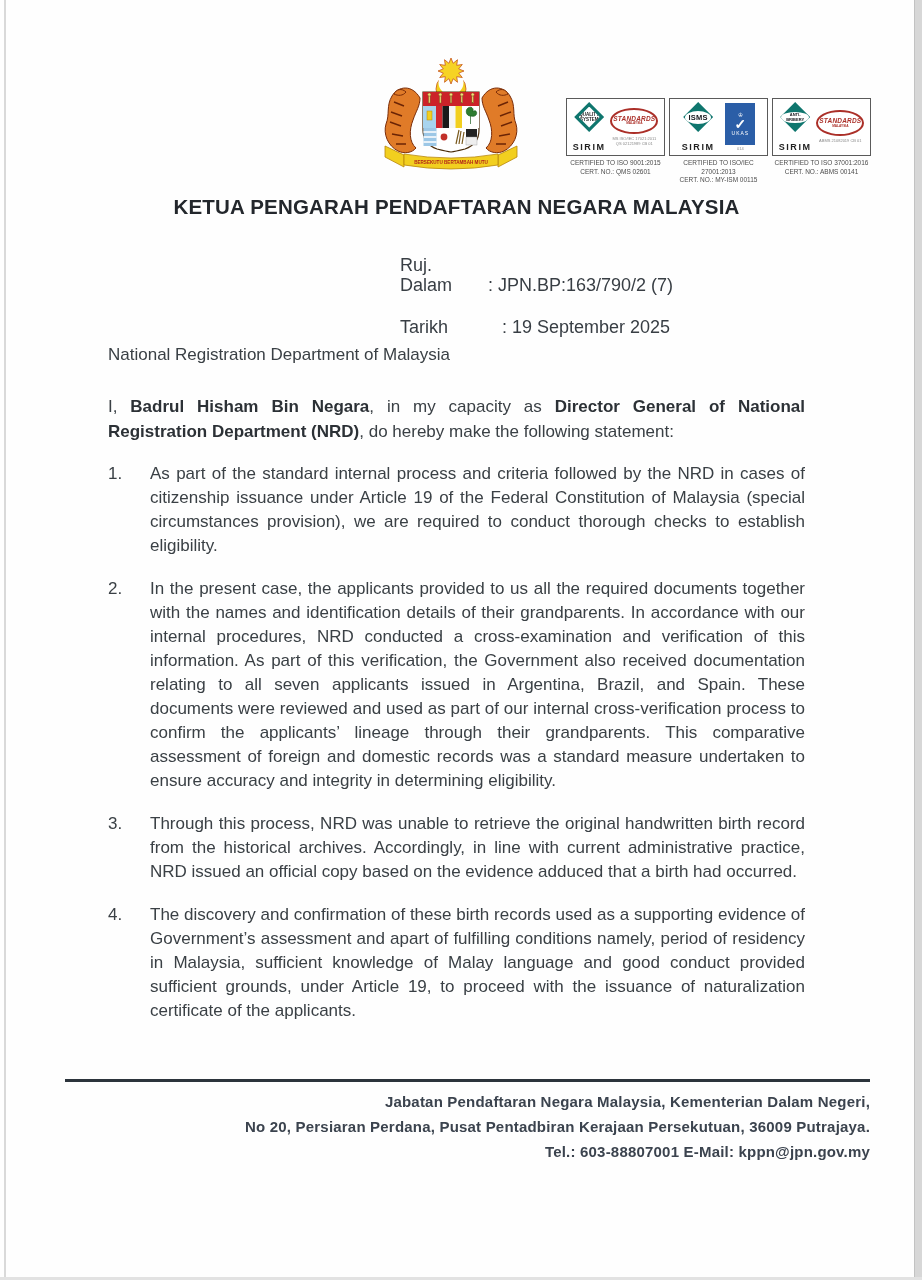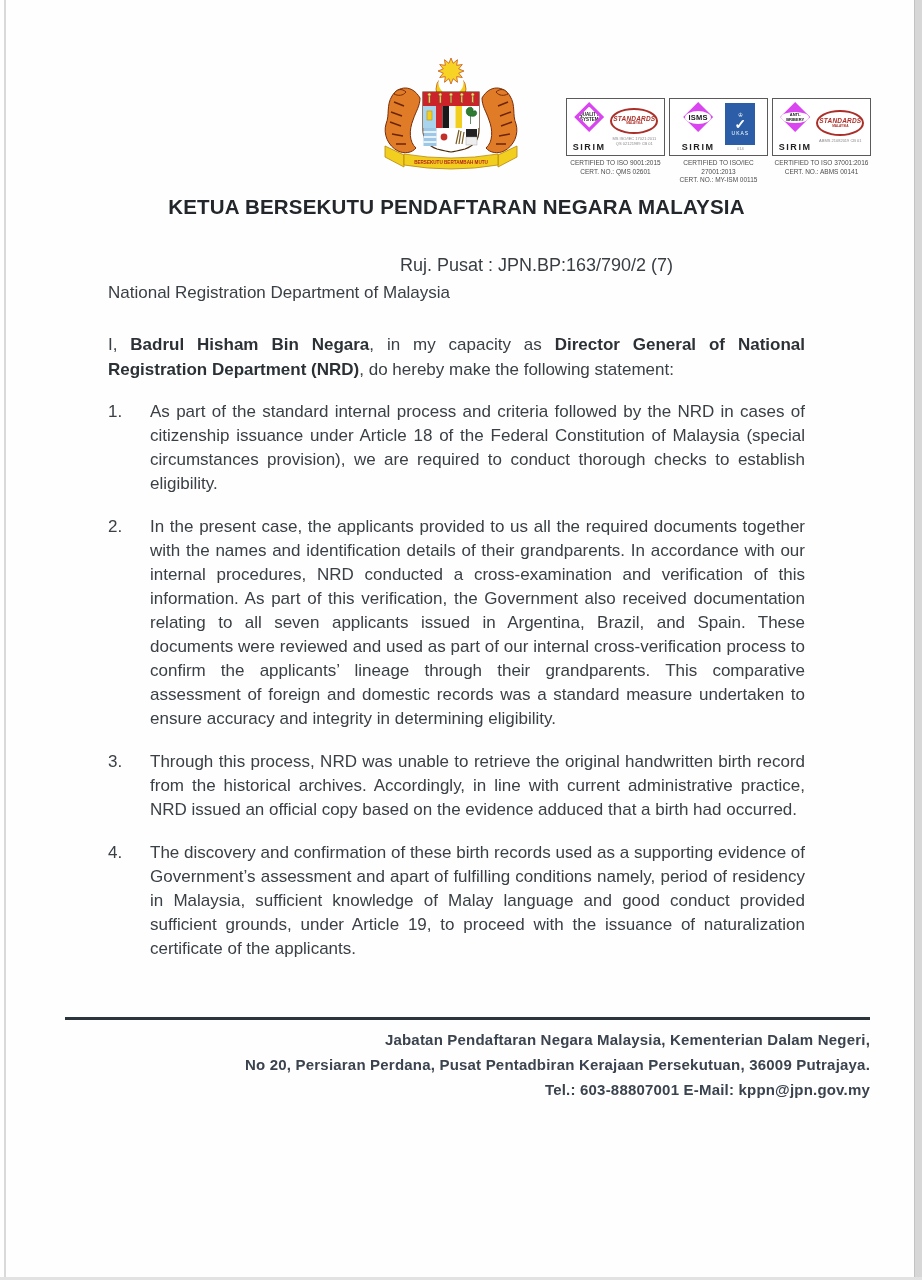--- a/index.html
+++ b/index.html
@@ -20,21 +20,21 @@
   .letterhead { position:relative; height:178px; }
   .crest { position:absolute; left:268px; top:56px; width:150px; height:118px; }
   .badges { position:absolute; left:458px; top:98px; display:flex; gap:4px; }
   .badge { width:99px; }
   .badge-box {
     height:58px; border:1.5px solid #5a5a5a; background:#fff;
     display:flex; align-items:center; justify-content:space-evenly; padding:2px 1px;
   }
   .bcol { display:flex; flex-direction:column; align-items:center; }
   .diamond {
-    width:30px; height:30px; background:#d946ef;
+    width:30px; height:30px; background:#0f766e;
     clip-path:polygon(50% 0,100% 50%,50% 100%,0 50%);
     display:flex; align-items:center; justify-content:center;
   }
   .diamond-inner {
     width:21px; height:21px; background:#fff;
     clip-path:polygon(50% 0,100% 50%,50% 100%,0 50%);
     display:flex; flex-direction:column; align-items:center; justify-content:center;
     font-size:4.5px; font-weight:bold; color:#222; line-height:1.15; text-align:center;
   }
   .diamond-oval {
@@ -235,36 +235,39 @@
           </div>
           <div class="badge-caption">
             <div>CERTIFIED TO ISO 37001:2016</div>
             <div>CERT. NO.: ABMS 00141</div>
           </div>
         </div>
 
       </div>
     </div>
 
-    <div class="title">KETUA BERSEKUTU PENDAFTARAN NEGARA MALAYSIA</div>
+    <div class="title">KETUA PENGARAH PENDAFTARAN NEGARA MALAYSIA</div>
 
     <div class="ref-block">
       <div class="ref-line">
-        <span class="ref-label-1">Ruj. Pusat</span><span>: JPN.BP:163/790/2 (7)</span>
+        <span class="ref-label-1">Ruj. Dalam</span><span>: JPN.BP:163/790/2 (7)</span>
+      </div>
+      <div class="ref-line">
+        <span class="ref-label-2">Tarikh</span><span>: 19 September 2025</span>
       </div>
     </div>
 
     <div class="stmt-head stmt-head-2">National Registration Department of Malaysia</div>
 
     <p class="intro"><span>I, </span><span class="b">Badrul Hisham Bin Negara</span><span>, in my capacity as </span><span class="b">Director General of National Registration Department (NRD)</span><span>, do hereby make the following statement:</span></p>
 
     <div class="list">
       <div class="item">
         <div class="num">1.</div>
-        <div class="itxt">As part of the standard internal process and criteria followed by the NRD in cases of citizenship issuance under Article 18 of the Federal Constitution of Malaysia (special circumstances provision), we are required to conduct thorough checks to establish eligibility.</div>
+        <div class="itxt">As part of the standard internal process and criteria followed by the NRD in cases of citizenship issuance under Article 19 of the Federal Constitution of Malaysia (special circumstances provision), we are required to conduct thorough checks to establish eligibility.</div>
       </div>
       <div class="item">
         <div class="num">2.</div>
         <div class="itxt">In the present case, the applicants provided to us all the required documents together with the names and identification details of their grandparents. In accordance with our internal procedures, NRD conducted a cross-examination and verification of this information. As part of this verification, the Government also received documentation relating to all seven applicants issued in Argentina, Brazil, and Spain. These documents were reviewed and used as part of our internal cross-verification process to confirm the applicants’ lineage through their grandparents. This comparative assessment of foreign and domestic records was a standard measure undertaken to ensure accuracy and integrity in determining eligibility.</div>
       </div>
       <div class="item">
         <div class="num">3.</div>
         <div class="itxt">Through this process, NRD was unable to retrieve the original handwritten birth record from the historical archives. Accordingly, in line with current administrative practice, NRD issued an official copy based on the evidence adduced that a birth had occurred.</div>
       </div>
       <div class="item">

